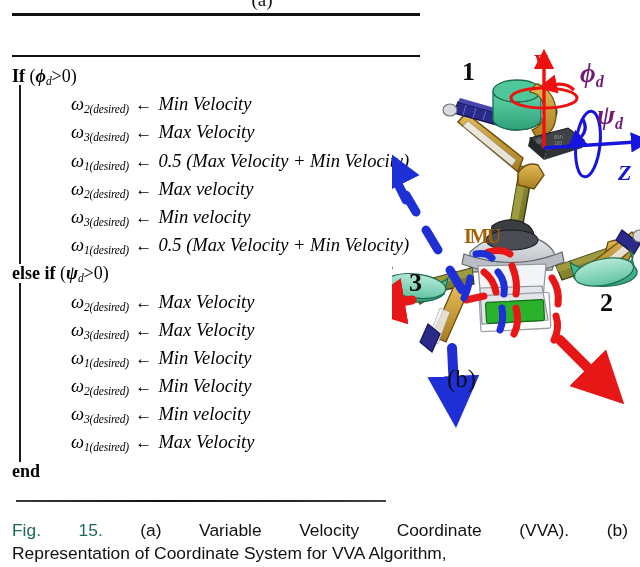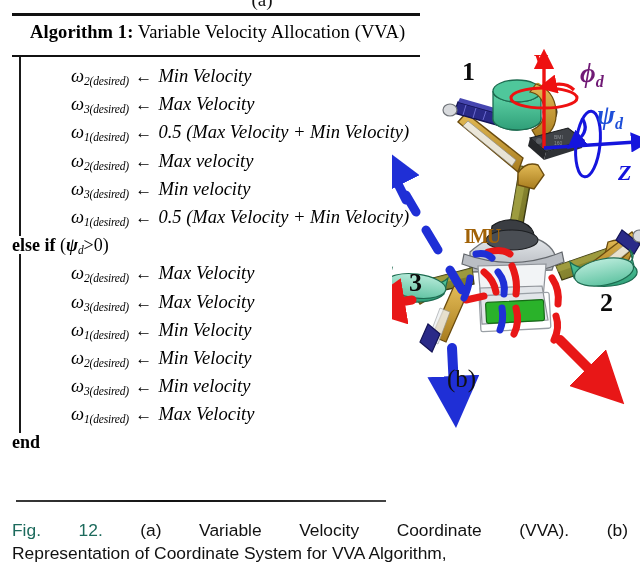--- a/index.html
+++ b/index.html
@@ -64,25 +64,23 @@
 </head>
 <body>
 
 <div class="page">
 
   <div class="a-marker">(a)</div>
 
   <div class="rule-thick rule-top"></div>
   <div class="rule-thick rule-mid"></div>
 
-  <div class="algo-title">
-    <b>Algorithm 1:</b><span> Variable Velocity Allocation (VVA)</span>
-  </div>
 
   <div class="algo-body" id="algo-body">
+      <div class="ln"><span class="kw">If</span><span class="cond"> (<i style="font-weight:bold;">ϕ</i><span class="sub">d</span>&gt;0)</span></div>
       <div class="ln ind"><span class="stmt"><span class="om">ω</span><span class="sub">2(desired)</span><span class="arrow">&nbsp;←&nbsp;</span><span>Min Velocity</span></span></div>
       <div class="ln ind"><span class="stmt"><span class="om">ω</span><span class="sub">3(desired)</span><span class="arrow">&nbsp;←&nbsp;</span><span>Max Velocity</span></span></div>
       <div class="ln ind"><span class="stmt"><span class="om">ω</span><span class="sub">1(desired)</span><span class="arrow">&nbsp;←&nbsp;</span><span>0.5 (Max Velocity + Min Velocity)</span></span></div>
       <div class="ln ind"><span class="stmt"><span class="om">ω</span><span class="sub">2(desired)</span><span class="arrow">&nbsp;←&nbsp;</span><span>Max velocity</span></span></div>
       <div class="ln ind"><span class="stmt"><span class="om">ω</span><span class="sub">3(desired)</span><span class="arrow">&nbsp;←&nbsp;</span><span>Min velocity</span></span></div>
       <div class="ln ind"><span class="stmt"><span class="om">ω</span><span class="sub">1(desired)</span><span class="arrow">&nbsp;←&nbsp;</span><span>0.5 (Max Velocity + Min Velocity)</span></span></div>
       <div class="ln"><span class="kw">else if</span><span class="cond"> (<i style="font-weight:bold;">ψ</i><span class="sub">d</span>&gt;0)</span></div>
       <div class="ln ind"><span class="stmt"><span class="om">ω</span><span class="sub">2(desired)</span><span class="arrow">&nbsp;←&nbsp;</span><span>Max Velocity</span></span></div>
       <div class="ln ind"><span class="stmt"><span class="om">ω</span><span class="sub">3(desired)</span><span class="arrow">&nbsp;←&nbsp;</span><span>Max Velocity</span></span></div>
       <div class="ln ind"><span class="stmt"><span class="om">ω</span><span class="sub">1(desired)</span><span class="arrow">&nbsp;←&nbsp;</span><span>Min Velocity</span></span></div>
@@ -250,23 +248,23 @@
     <span class="lbl num-lbl" style="left:208px;top:248px;">2</span>
     <span class="lbl num-lbl" style="left:17px;top:228px;">3</span>
 
     <span style="position:absolute;left:72px;top:185px;font-family:'Liberation Serif',serif;font-size:20px;font-weight:bold;color:#a16207;letter-spacing:-2px;">IMU</span>
 
     <span class="ax-lbl" style="left:141px;top:9px;font-size:22px;color:#ee1111;font-family:'Liberation Serif',serif;">Y</span>
     <span class="ax-lbl" style="left:226px;top:120px;font-size:22px;color:#1515dd;font-family:'Liberation Serif',serif;">Z</span>
 
     <span class="ax-lbl" style="left:188px;top:18px;font-size:27px;color:#701a75;font-family:Liberation Serif, serif;"><span>ϕ</span><span style="font-size:16px;vertical-align:-5px;">d</span></span>
 
-    <span class="ax-lbl" style="left:205px;top:60px;font-size:27px;color:#1d4ed8;font-family:'Liberation Serif',serif;"><span>ψ</span><span style="font-size:16px;vertical-align:-5px;">d</span></span>
+    <span class="ax-lbl" style="left:205px;top:60px;font-size:27px;color:#701a75;font-family:'Liberation Serif',serif;"><span>ψ</span><span style="font-size:16px;vertical-align:-5px;">d</span></span>
 
     <span class="b-lbl" style="left:55px;top:325px;">(b)</span>
   </div>
 
   <div class="caption">
-    <span class="cap-l1"><span class="figno">Fig. 12.</span> <span>(a) Variable Velocity Coordinate (VVA). (b)</span></span>
+    <span class="cap-l1"><span class="figno">Fig. 15.</span> <span>(a) Variable Velocity Coordinate (VVA). (b)</span></span>
     <span class="cap-l2">Representation of Coordinate System for VVA Algorithm,</span>
   </div>
 
 </div>
 
 </body></html>

